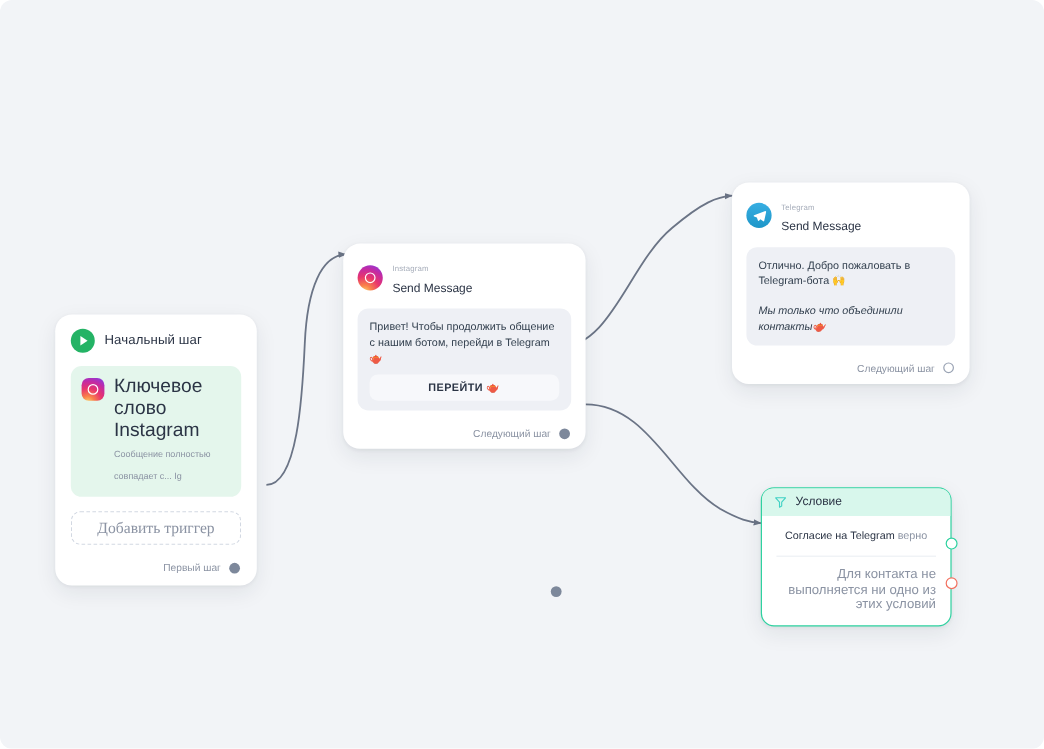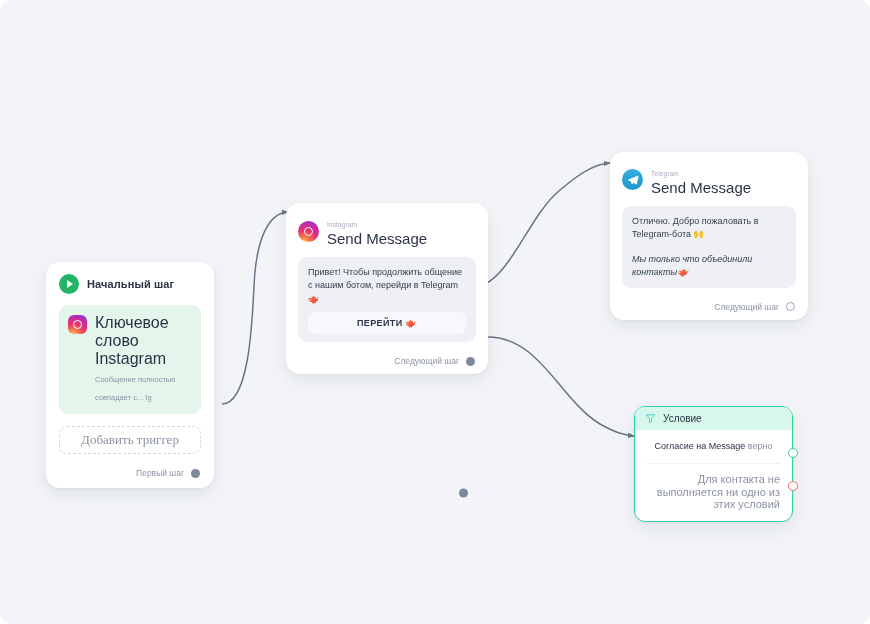--- a/index.html
+++ b/index.html
@@ -30,21 +30,21 @@
   .play-badge {
     width: 20px; height: 20px; border-radius: 50%;
     background: #24b365; position: relative; flex: 0 0 auto;
   }
   .play-badge::after {
     content: ""; position: absolute; left: 7.5px; top: 5.5px;
     border-left: 6px solid #fff;
     border-top: 4.5px solid transparent;
     border-bottom: 4.5px solid transparent;
   }
-  .start-title { font-size: 11px; color: #2b3445; font-weight: 700; letter-spacing: .1px; }
+  .start-title { font-size: 11px; color: #2b3445; font-weight: 400; letter-spacing: .1px; }
 
   .trigger-card {
     background: #e4f6ec; border-radius: 9px;
     padding: 9px 9px 10px; display: flex; gap: 8px; align-items: flex-start;
   }
   .ig-icon {
     width: 19px; height: 19px; border-radius: 6px; flex: 0 0 auto; margin-top: 1px;
     background: radial-gradient(circle at 28% 108%, #fdd76d 0%, #f9804a 22%, #e8356d 48%, #c32aa3 72%, #7a3ff0 100%);
     display: flex; align-items: center; justify-content: center;
   }
@@ -59,21 +59,21 @@
     font-family: Liberation Serif, serif; font-size: 13px; color: #8b93a3; cursor: pointer;
   }
 
   
   #node-instagram { left: 286px; top: 203px; width: 202px; padding: 11px 12px 8px; }
   #node-telegram  { left: 610px; top: 152px; width: 198px; padding: 11px 12px 8px; }
 
   .msg-head { display: flex; align-items: center; gap: 8px; margin-bottom: 9px; }
   .msg-head .brand { line-height: 1.05; }
   .brand-sub { font-size: 6.5px; color: #a6adba; letter-spacing: .15px; }
-  .brand-title { font-size: 15px; color: #2b3445; font-weight: 500; margin-top: 15px; }
+  .brand-title { font-size: 10px; color: #2b3445; font-weight: 500; margin-top: 15px; }
 
   .tg-icon {
     width: 21px; height: 21px; border-radius: 50%; flex: 0 0 auto;
     background: linear-gradient(180deg,#37aee2 0%, #1e96c8 100%);
     display: flex; align-items: center; justify-content: center;
   }
   .ig-icon.lg { width: 21px; height: 21px; border-radius: 50%; }
   .ig-icon.lg .ring { width: 9.5px; height: 9.5px; border-width: 1.8px; }
 
   .bubble { background: #eef0f5; border-radius: 9px; padding: 9px 10px 8px; }
@@ -211,21 +211,21 @@
   <div class="node" id="node-condition">
     <div class="cond-head">
       <svg class="funnel-icon" viewBox="0 0 24 24" aria-hidden="true">
         <path d="M3 4h18l-7 8v7l-4 2v-9z" fill="none" stroke="#3fd1c4" stroke-width="2" stroke-linejoin="round"></path>
       </svg>
       <span class="cond-title">Условие</span>
     </div>
 
     <div class="cond-body">
       <div class="cond-rule">
-        <span>Согласие на Message</span>
+        <span>Согласие на Telegram</span>
         <span class="muted">верно</span>
       </div>
       <div class="cond-divider"></div>
       <div class="cond-else">Для контакта не выполняется ни одно из этих условий</div>
     </div>
 
     <span class="cond-port ok"></span>
     <span class="cond-port fail"></span>
   </div>
 

